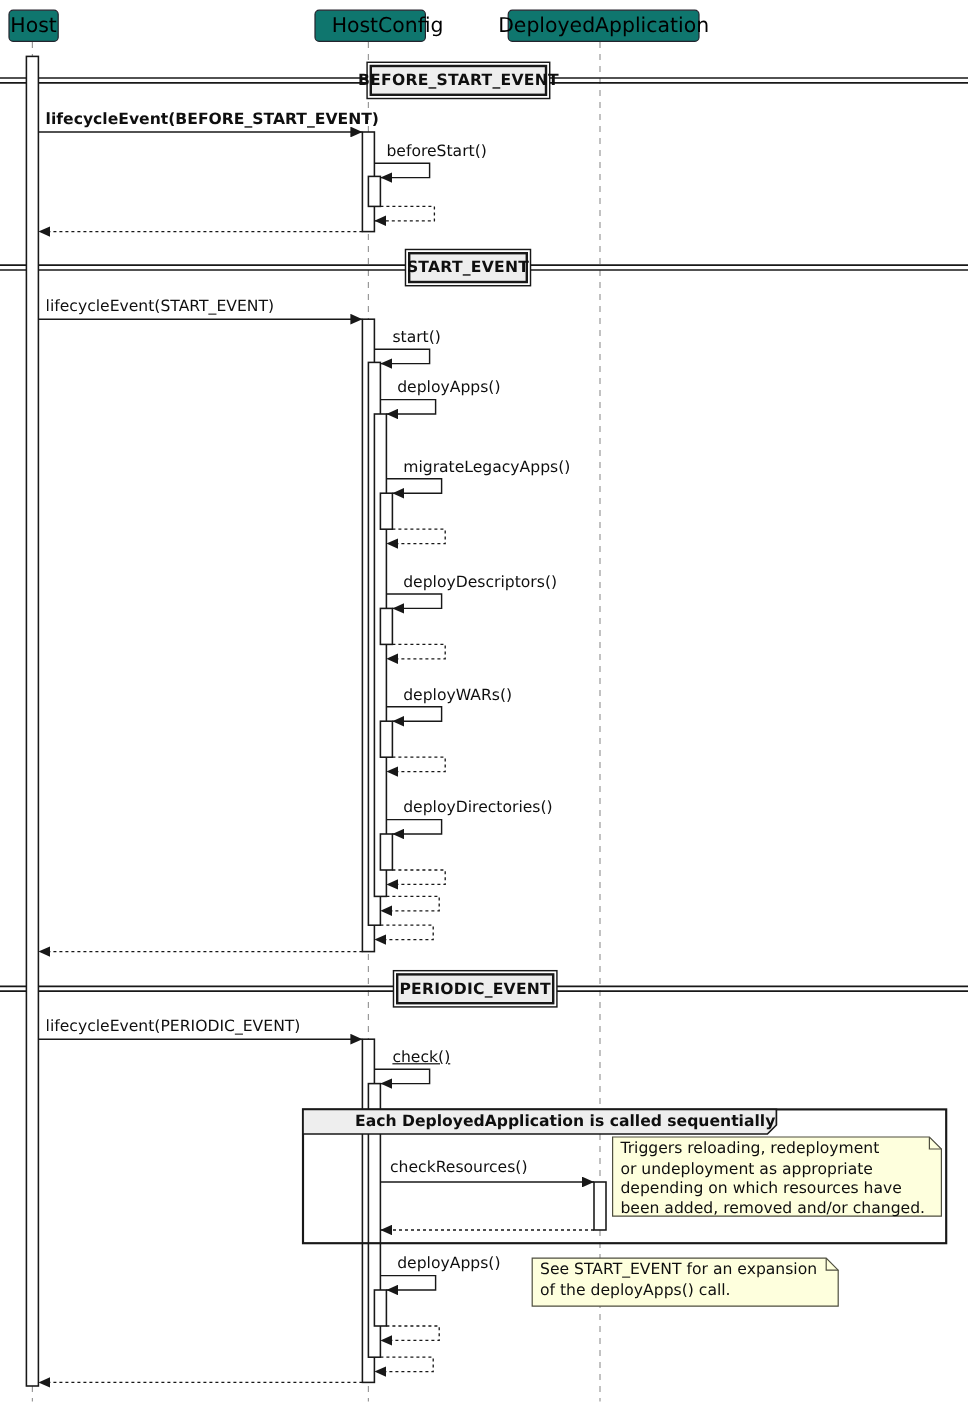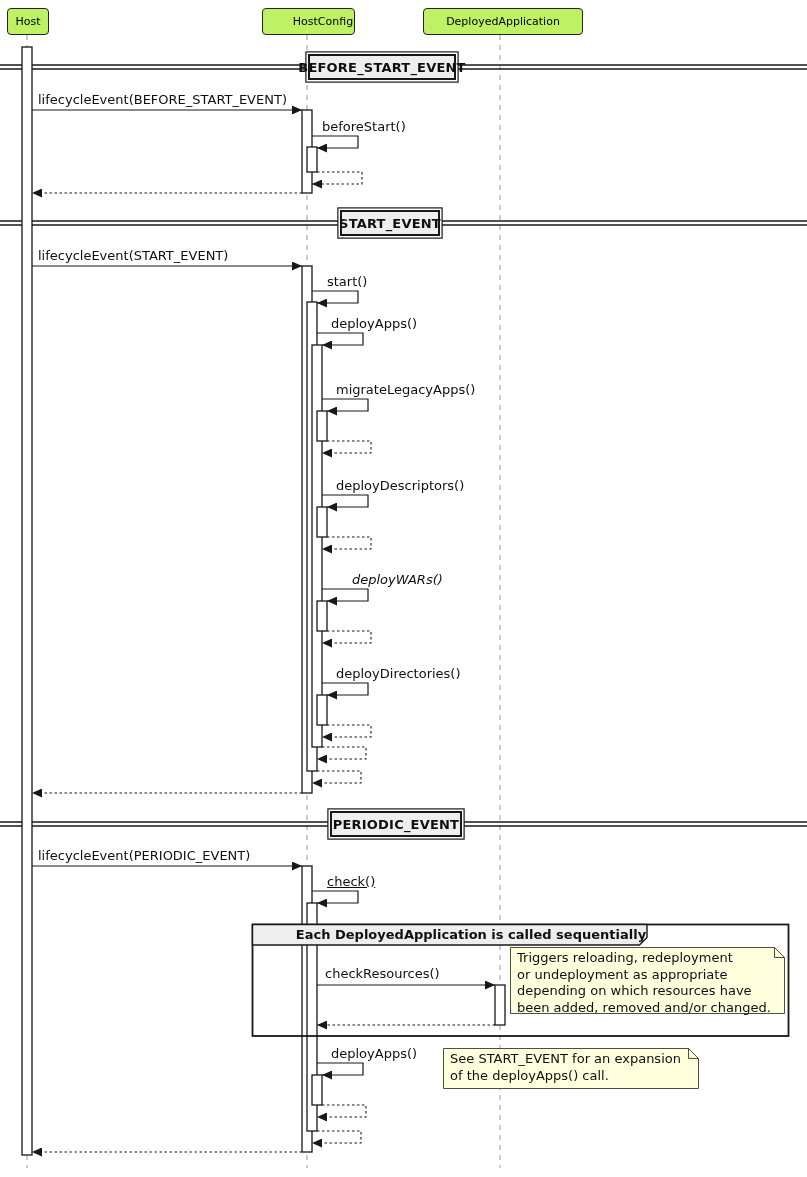--- a/index.html
+++ b/index.html
@@ -4,23 +4,23 @@
 <style>
   html,body { margin:0; padding:0; background:#ffffff; }
   .diagram {
     position:relative; width:807px; height:1177px; background:#ffffff;
     font-family:"DejaVu Sans", "Liberation Sans", sans-serif; overflow:hidden;
     color:#0f0f0f;
   }
   svg.layer { position:absolute; left:0; top:0; }
   .participant {
     position:absolute; box-sizing:border-box;
-    background:#bef264; border:1.5px solid #24232d; border-radius:4px;
+    background:#0f766e; border:1.5px solid #24232d; border-radius:4px;
     display:flex; align-items:center; justify-content:center;
-    font-size:11px; color:#000;
+    font-size:17px; color:#000;
   }
   .msg-label { position:absolute; font-size:13px; white-space:nowrap; }
   .divider-label {
     position:absolute; box-sizing:border-box;
     background:#EEEEEE; border:2px solid #181818;
     box-shadow:0 0 0 1.5px #ffffff, 0 0 0 2.7px #181818;
     display:flex; align-items:center; justify-content:center;
     font-weight:bold; font-size:13px; letter-spacing:.2px;
   }
   .group-title {
@@ -125,29 +125,29 @@
   </svg>
 
   <div class="participant" style="left:7px; top:8px; width:42px; height:27px;">Host</div>
   <div class="participant" style="left:262px; top:8px; width:93px; height:27px;padding-left:29px;">HostConfig</div>
   <div class="participant" style="left:423px; top:8px; width:160px; height:27px;">DeployedApplication</div>
 
   <div class="divider-label" style="left:308px; top:54px; width:148px; height:26px;">BEFORE_START_EVENT</div>
   <div class="divider-label" style="left:340px; top:210px; width:100px; height:26px;">START_EVENT</div>
   <div class="divider-label" style="left:330px; top:811px; width:132px; height:26px;">PERIODIC_EVENT</div>
 
-  <div class="msg-label" style="left:38px; top:92px;">lifecycleEvent(BEFORE_START_EVENT)</div>
+  <div class="msg-label" style="left:38px; top:92px;font-weight:bold;">lifecycleEvent(BEFORE_START_EVENT)</div>
   <div class="msg-label" style="left:322px; top:119px;">beforeStart()</div>
 
   <div class="msg-label" style="left:38px; top:248px;">lifecycleEvent(START_EVENT)</div>
   <div class="msg-label" style="left:327px; top:274px;">start()</div>
   <div class="msg-label" style="left:331px; top:316px;">deployApps()</div>
   <div class="msg-label" style="left:336px; top:382px;">migrateLegacyApps()</div>
   <div class="msg-label" style="left:336px; top:478px;">deployDescriptors()</div>
-  <div class="msg-label" style="left:352px; top:572px;font-style:italic;">deployWARs()</div>
+  <div class="msg-label" style="left:336px; top:572px;">deployWARs()</div>
   <div class="msg-label" style="left:336px; top:666px;">deployDirectories()</div>
 
   <div class="msg-label" style="left:38px; top:848px;">lifecycleEvent(PERIODIC_EVENT)</div>
   <div class="msg-label" style="left:327px; top:874px;text-decoration:underline;">check()</div>
   <div class="msg-label" style="left:325px; top:966px;">checkResources()</div>
   <div class="msg-label" style="left:331px; top:1046px;">deployApps()</div>
 
   <div class="group-title" style="left:253px; top:925px; width:388px; height:19px;margin-left:24px;">Each DeployedApplication is called sequentially</div>
 
   <div class="note-text" style="left:517px; top:950px; width:262px;">Triggers reloading, redeployment

